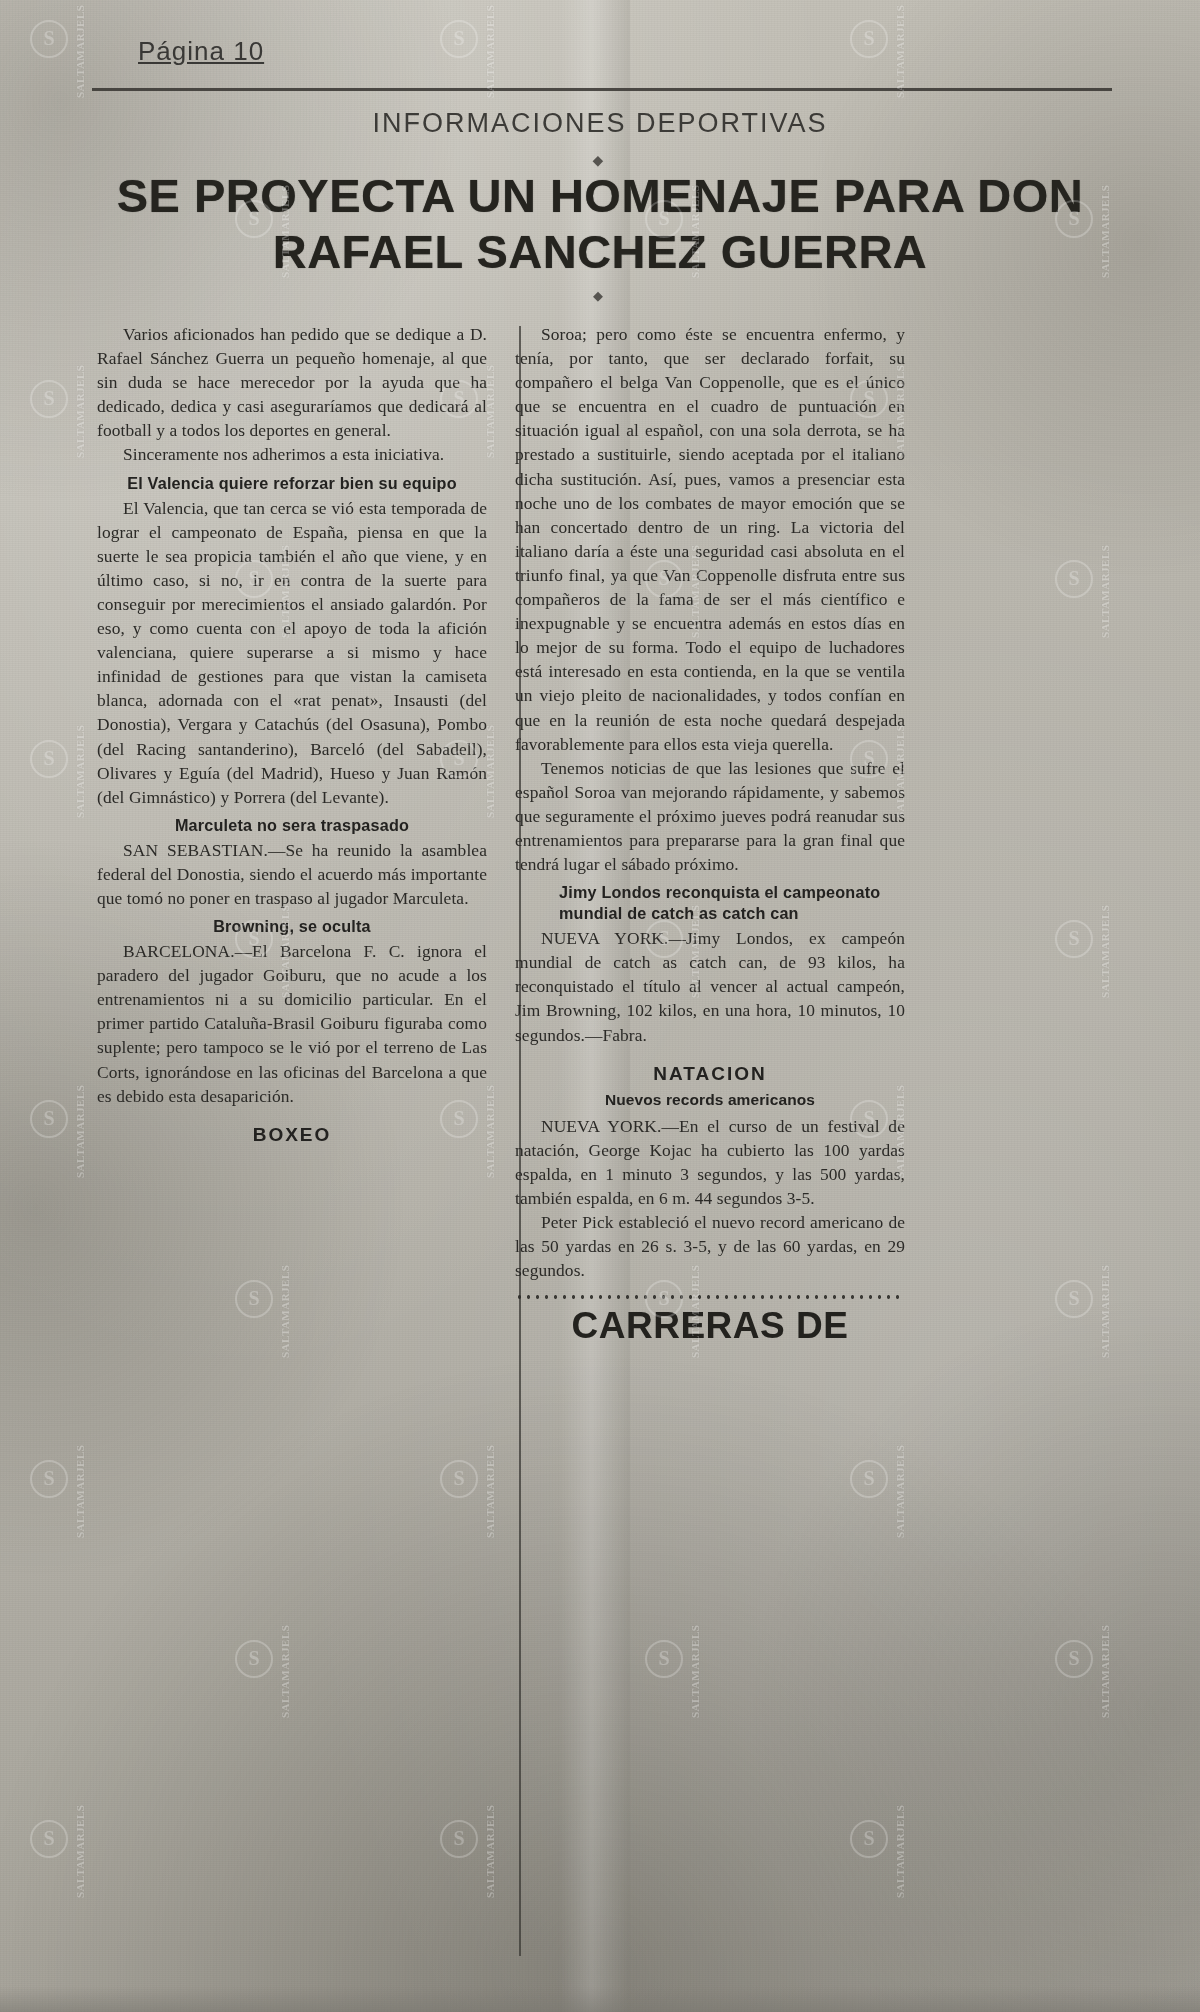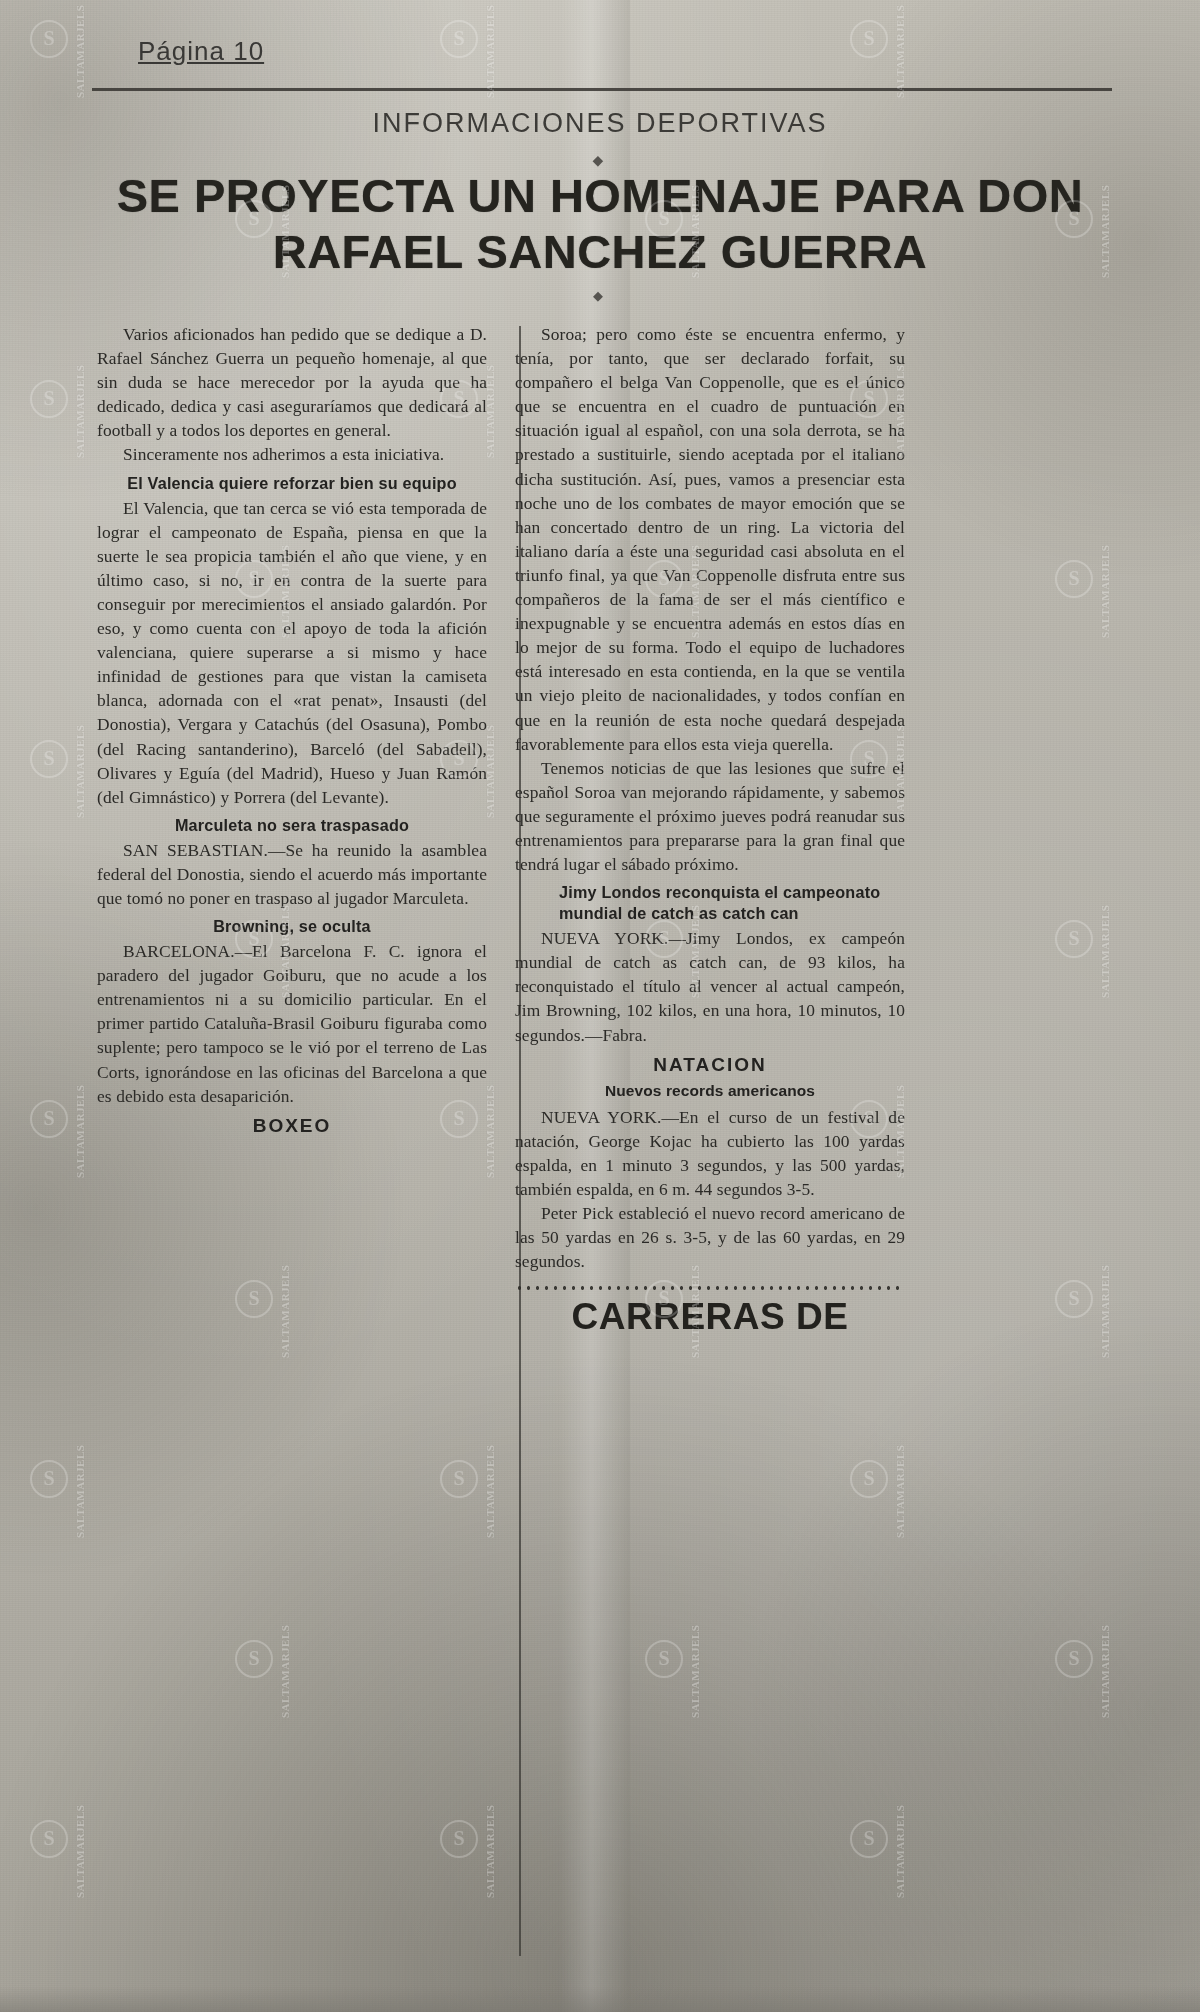--- a/index.html
+++ b/index.html
@@ -186,21 +186,21 @@
     text-align: center;
     font-family: "Liberation Sans", sans-serif;
     font-weight: bold;
     font-size: 16.2px;
     line-height: 21px;
     letter-spacing: 0.2px;
     color: #232220;
   }
   .subhead.left { text-align: left; text-indent: 0; margin-left: 44px; }
   .dept {
-    margin: 6px 0 2px 0;
+    margin: 15px 0 2px 0;
     text-align: center;
     font-family: "Liberation Sans", sans-serif;
     font-weight: bold;
     font-size: 19px;
     letter-spacing: 2px;
     color: #232220;
   }
   .dept-sub {
     margin: 0 0 2px 0;
     text-align: center;

